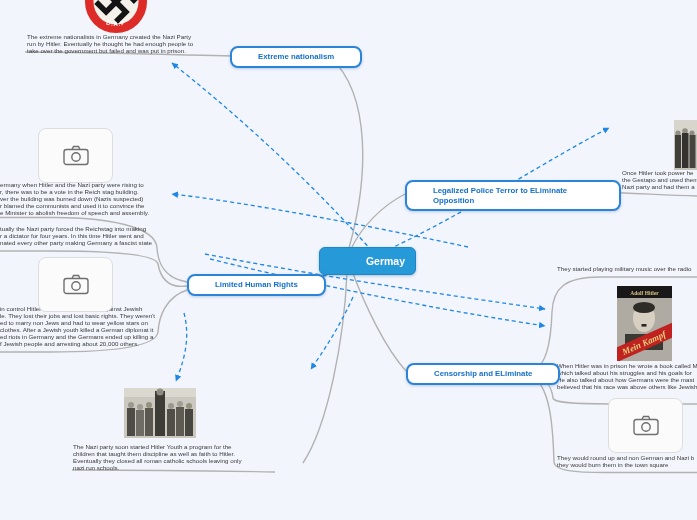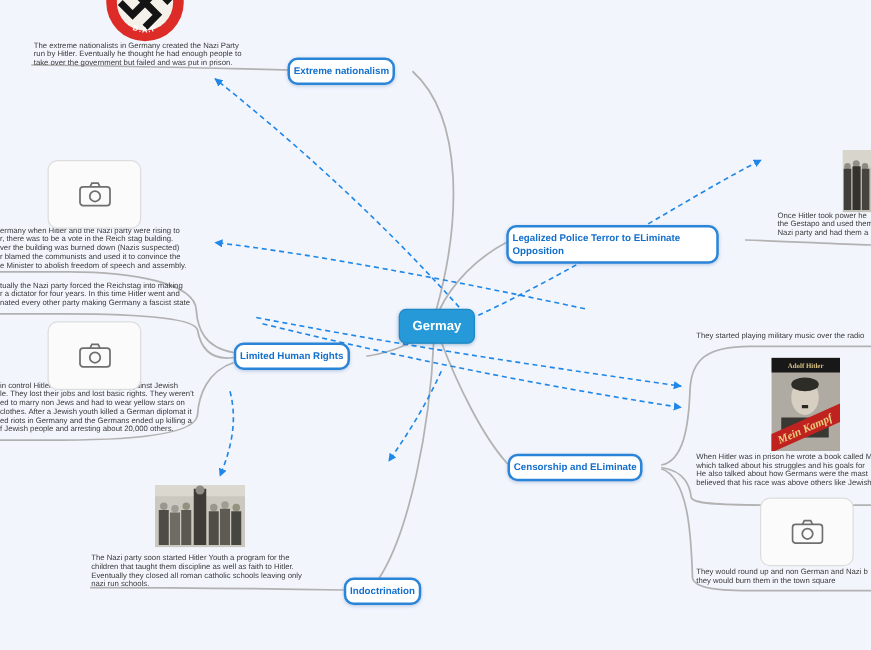--- a/index.html
+++ b/index.html
@@ -7,30 +7,30 @@
     position:relative;width:697px;height:520px;overflow:hidden;
     background:#f2f5fc;font-family:"Liberation Sans",sans-serif;
   }
   svg.underlay{position:absolute;left:0;top:0;width:697px;height:520px;}
   .note{
     position:absolute;font-size:6.2px;line-height:7.1px;color:#3a3a3a;
     white-space:pre-line;z-index:3;
   }
   .topic{
     position:absolute;background:#ffffff;border:2px solid #2a84d8;border-radius:8px;
-    padding:4px 3px;font-size:7.8px;line-height:9.6px;font-weight:bold;color:#1470cc;
+    padding:4px 26px;font-size:7.8px;line-height:9.6px;font-weight:bold;color:#1470cc;
     white-space:nowrap;box-shadow:0 1px 3px rgba(45,90,165,.28);z-index:4;
   }
   .topic.wrap{white-space:normal;width:160px;}
   #center-node{
     position:absolute;left:319px;top:247px;width:59px;height:26px;
     background:#2699d8;border:1px solid #1d87c4;border-radius:6px;
     color:#ffffff;font-size:10.5px;font-weight:bold;
     display:flex;align-items:center;justify-content:center;
-    box-shadow:0 1px 3px rgba(30,90,150,.35);z-index:5;
+    box-shadow:0 1px 3px rgba(30,90,150,.35);z-index:5;padding-left:36px;
   }
   .ph{
     position:absolute;width:73px;height:53px;background:#fbfbfb;
     border:1px solid #ddddde;border-radius:8px;
     display:flex;align-items:center;justify-content:center;z-index:3;
   }
   .img{position:absolute;z-index:3;overflow:hidden;}
   .img svg{display:block;}
 </style>
 </head>
@@ -198,21 +198,18 @@
   <div class="topic wrap" style="left:405px;top:180px;">
     <span>Legalized Police Terror to ELiminate</span><br>
     <span>Opposition</span>
   </div>
   <div class="topic" style="left:187px;top:274px;">
     <span>Limited Human Rights</span>
   </div>
   <div class="topic" style="left:406px;top:363px;">
     <span>Censorship and ELiminate</span>
   </div>
-  <div class="topic" style="left:275px;top:462px;">
-    <span>Indoctrination</span>
-  </div>
 
   <div id="center-node">
     <span>Germay</span>
   </div>
 
 </div>
 
 </body></html>

